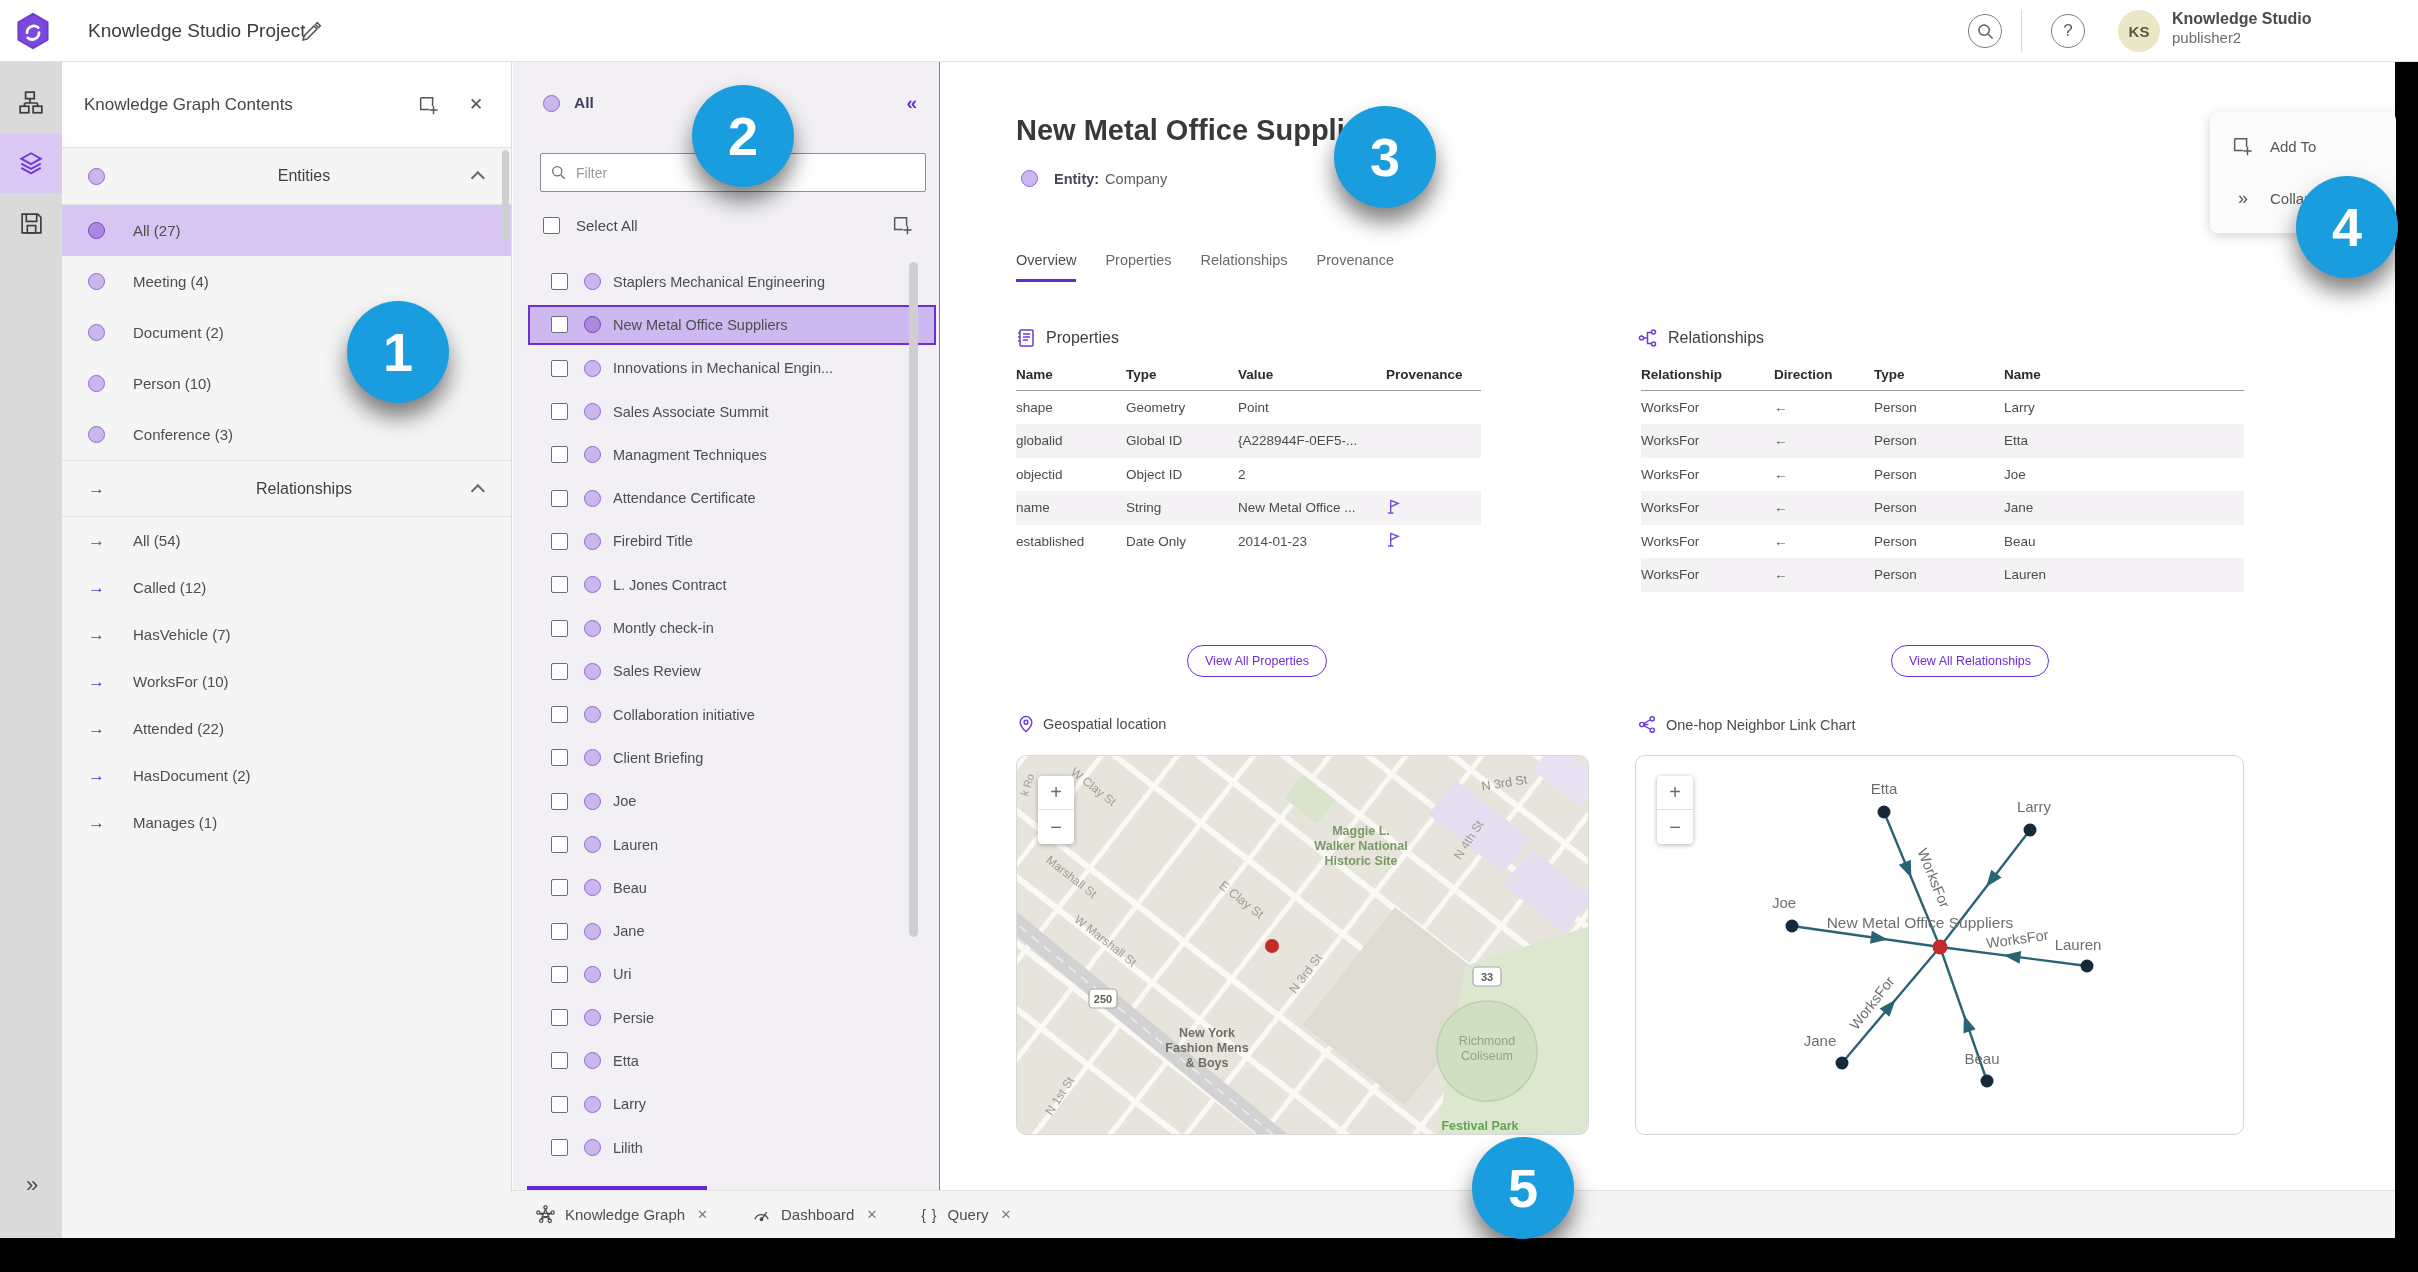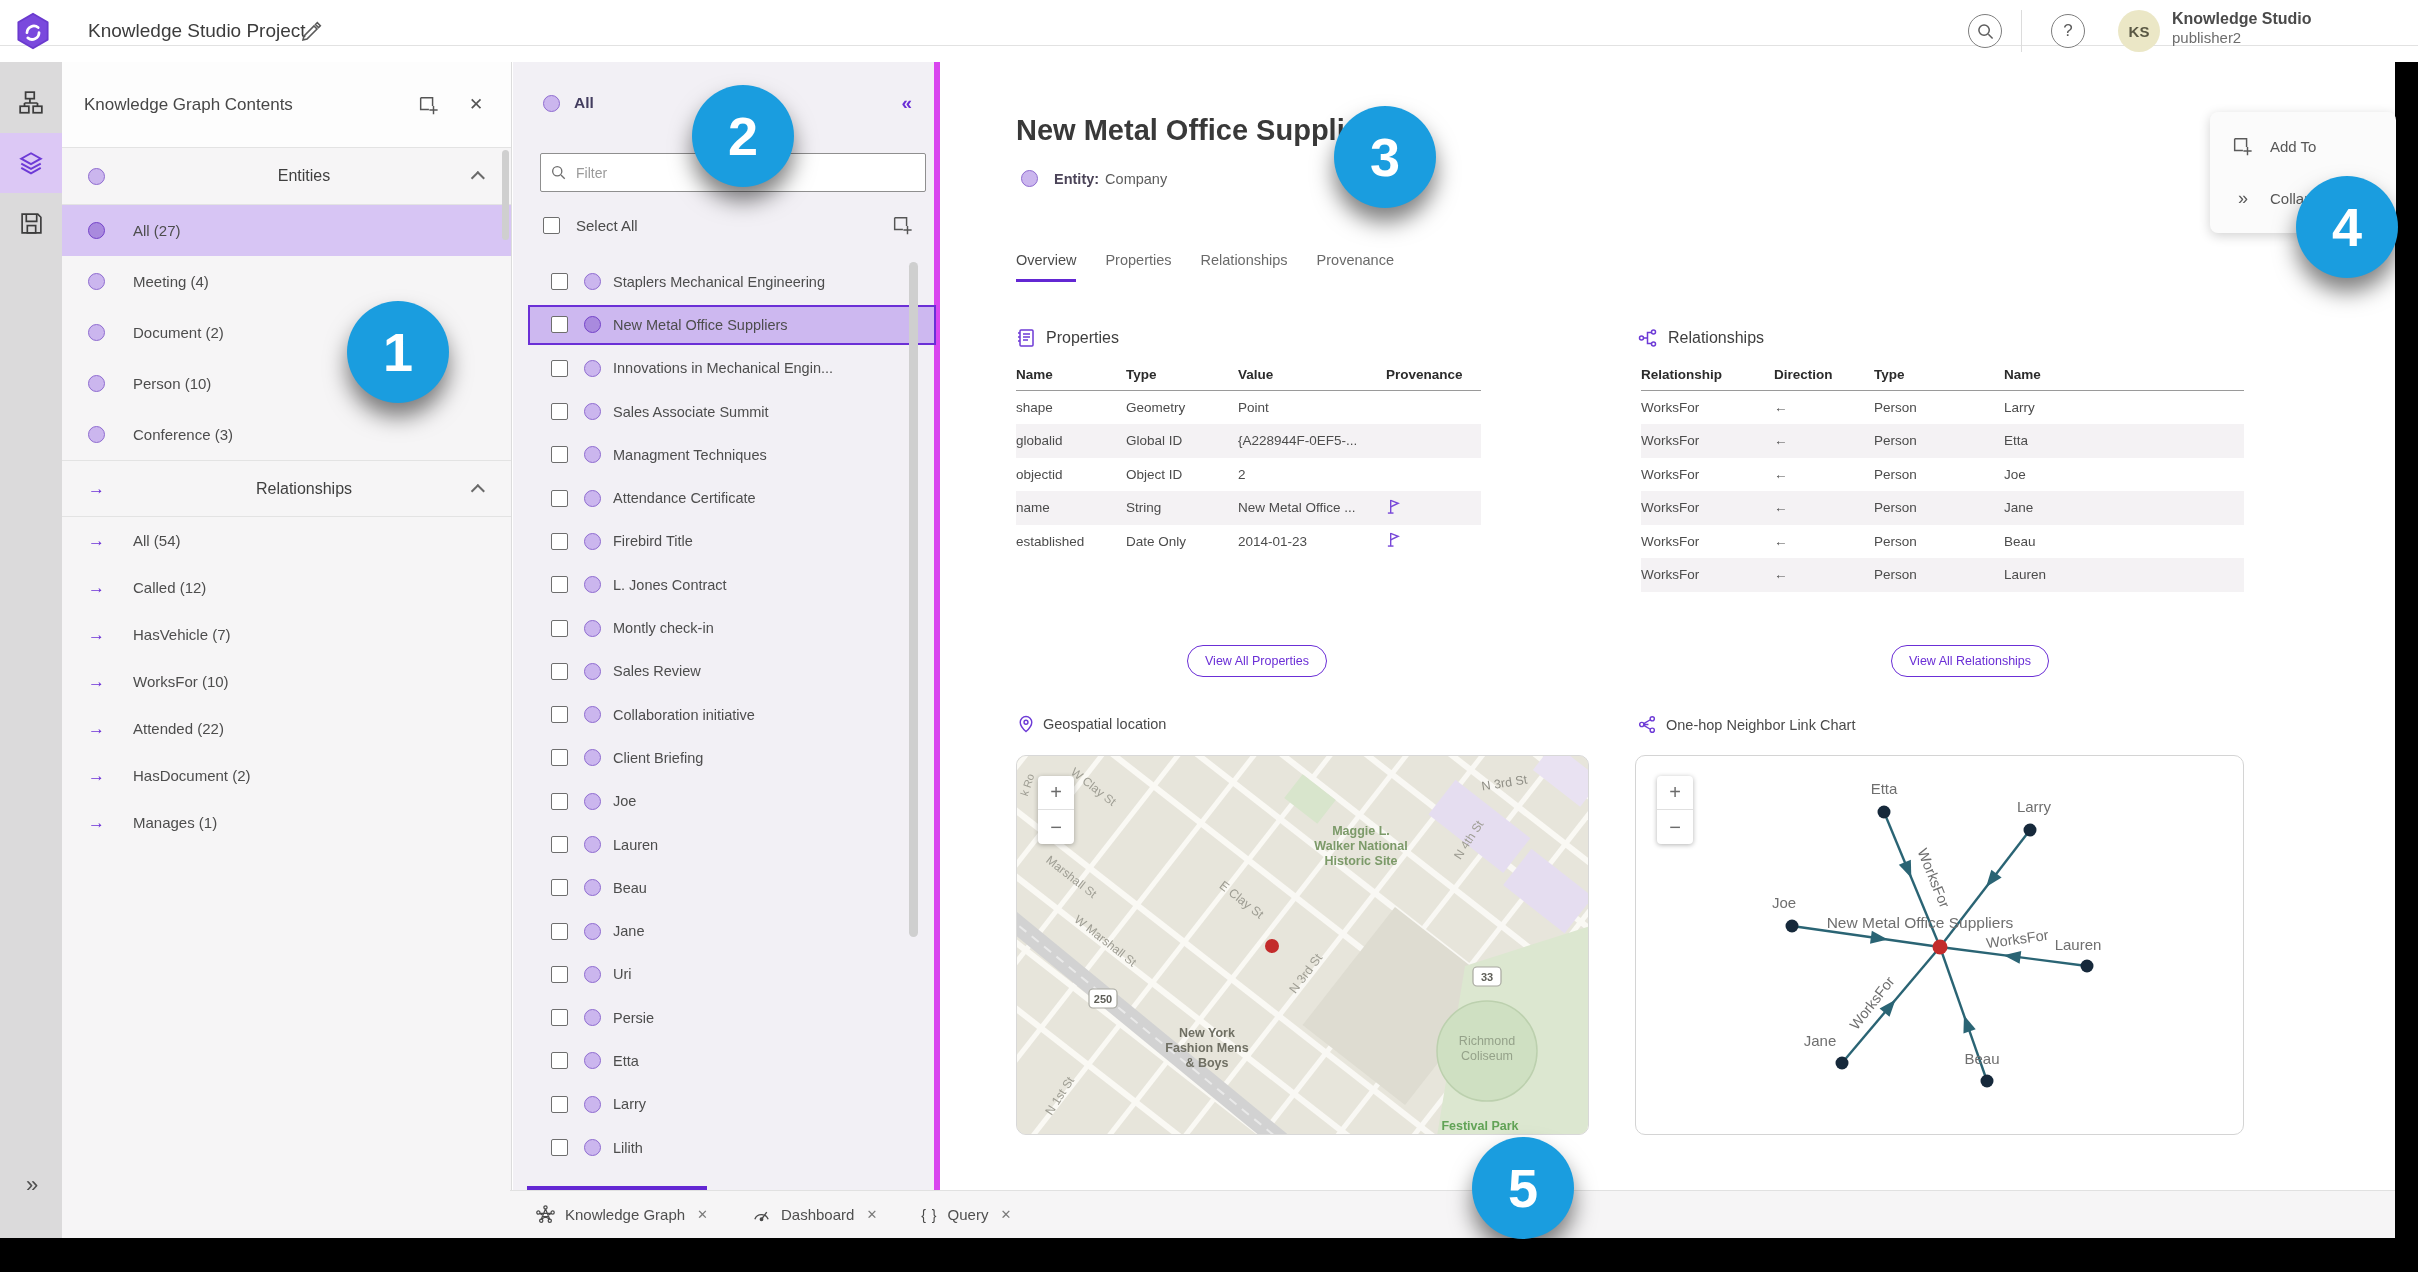--- a/index.html
+++ b/index.html
@@ -1,20 +1,20 @@
 <!DOCTYPE html>
 <html><head>
 <meta charset="utf-8">
 <style>
   * { margin:0; padding:0; box-sizing:border-box; }
   html,body { width:2418px; height:1272px; }
   body { font-family:"Liberation Sans", sans-serif; background:#fff; position:relative; overflow:hidden; color:#4a4a4a; }
 
   
-  #top-bar { position:absolute; left:0; top:0; width:2418px; height:46px; background:#fff; border-bottom:1px solid #e2e2e2; display:flex; align-items:center; z-index:5; }
+  #top-bar { position:absolute; left:0; top:0; width:2418px; height:62px; background:#fff; border-bottom:1px solid #e2e2e2; display:flex; align-items:center; z-index:5; }
   #logo { position:absolute; left:14px; top:12px; width:38px; height:38px; }
   #app-title { position:absolute; left:88px; top:0; height:62px; display:flex; align-items:center; font-size:19px; color:#3c3c3c; }
   #edit-title { position:absolute; left:300px; top:19px; width:24px; height:24px; color:#555; }
   .hdr-circle { position:absolute; top:14px; width:34px; height:34px; border:1.5px solid #7e7e7e; border-radius:50%; display:flex; align-items:center; justify-content:center; color:#5c5c5c; background:#fff; }
   #hdr-search { left:1968px; }
   #hdr-help { left:2051px; font-size:17px; }
   #hdr-divider { position:absolute; left:2021px; top:10px; width:1px; height:42px; background:#dcdcdc; }
   #avatar { position:absolute; left:2118px; top:10px; width:42px; height:42px; border-radius:50%; background:#ebe7c6; display:flex; align-items:center; justify-content:center; font-size:15px; font-weight:700; color:#5a5844; }
   #hdr-user { position:absolute; left:2172px; top:9px; line-height:1.25; }
   #hdr-user .uname { font-size:16px; font-weight:700; color:#4a4a4a; }
@@ -37,21 +37,21 @@
   .lp-row { height:51px; display:flex; align-items:center; padding:0 26px; font-size:15px; color:#4d4d4d; }
   .lp-row.sel { background:#d7c5f4; }
   .lp-row .txt { margin-left:28px; }
   .rel-list .lp-row { height:47px; }
   .circle-ic { width:17px; height:17px; border-radius:50%; background:#cbb6ee; border:1.5px solid #8f6cd0; flex:none; }
   .circle-ic.dark { background:#a98ade; border-color:#7443c9; }
   .arrow-ic { color:#6b2fd6; font-size:17px; flex:none; width:17px; text-align:center; }
   #lp-scroll { position:absolute; right:2px; top:88px; width:7px; height:90px; border-radius:4px; background:#cfcfcf; }
 
   
-  #mid-panel { position:absolute; left:513px; top:62px; width:427px; height:1128px; background:#f2f0f5; border-right:6px solid #d946ef; z-index:2; }
+  #mid-panel { position:absolute; left:513px; top:62px; width:427px; height:1128px; background:#f2f0f5; border-right:1px solid #d946ef; z-index:2; }
   #mid-head { display:flex; align-items:center; padding:30px 22px 0 30px; }
   #mid-head .lbl { margin-left:14px; font-size:15.5px; font-weight:700; color:#433d5f; flex:1; }
   #mid-collapse { color:#6b2fd6; font-size:19px; font-weight:700; }
   #mid-filter { position:absolute; left:27px; top:91px; width:386px; height:39px; background:#fff; border:1px solid #8f8f8f; border-radius:2px; display:flex; align-items:center; padding:0 10px; }
   #mid-filter input { border:none; outline:none; flex:1; font-size:14px; margin-left:10px; font-family:"Liberation Sans",sans-serif; color:#444; background:transparent; }
   #mid-filter input::placeholder { color:#9a9a9a; }
   #select-all-row { position:absolute; left:30px; top:152px; width:370px; display:flex; align-items:center; }
   #select-all-row .txt { margin-left:16px; font-size:15px; color:#4b4b4b; flex:1; }
   .cbx { width:17px; height:17px; border:1.5px solid #6e6e6e; background:#fff; border-radius:2px; flex:none; }
   #mid-list { position:absolute; left:0; top:198px; width:427px; }

